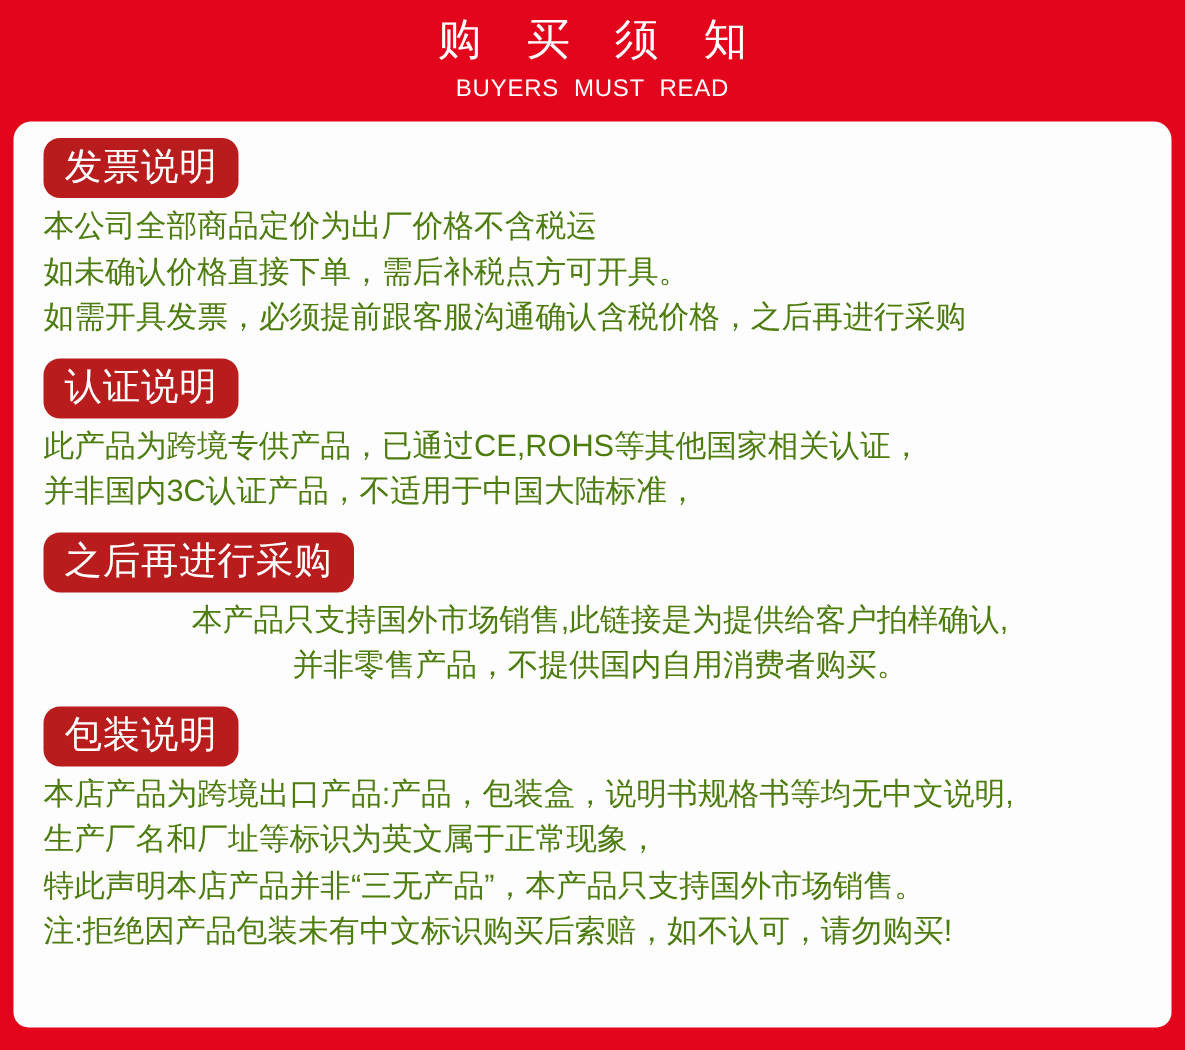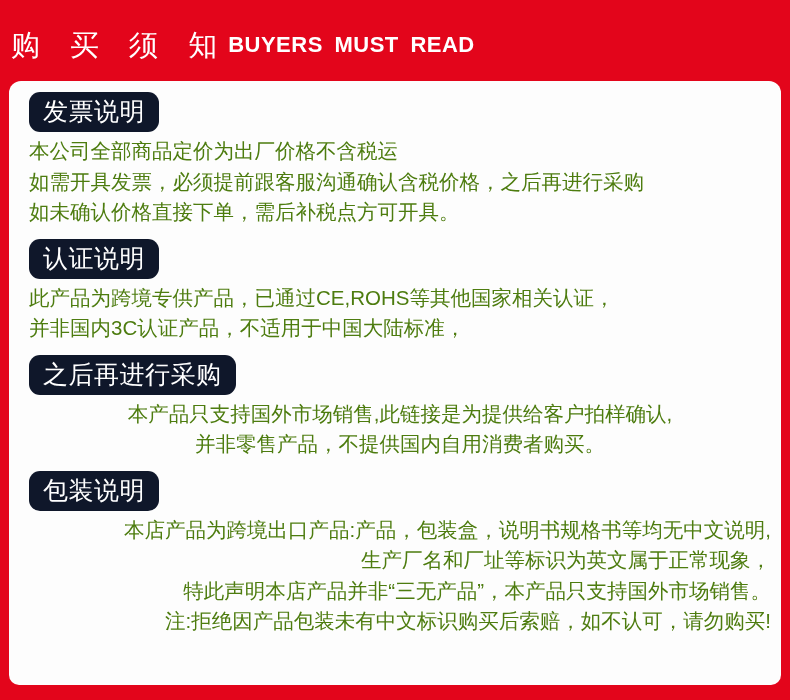--- a/index.html
+++ b/index.html
@@ -20,41 +20,42 @@
     width: 790px;
     height: 700px;
     background: #E3051B;
     box-sizing: border-box;
   }
 
   
   .header {
     height: 81px;
     display: flex;
+    flex-direction: column;
     align-items: center;
     justify-content: flex-start;
     padding-top: 9px;
     box-sizing: border-box;
   }
   .title-cn {
     color: #FFFFFF;
     font-size: 29px;
     line-height: 36px;
     letter-spacing: 11px;
     text-indent: 11px;
     font-weight: 400;
     white-space: nowrap;
   }
   .title-en {
     color: #FFFFFF;
-    font-size: 22px;
+    font-size: 16px;
     line-height: 30px;
     letter-spacing: 0.5px;
     word-spacing: 5px;
-    font-weight: 700;
+    font-weight: 400;
     white-space: nowrap;
   }
 
   
   .card {
     position: absolute;
     left: 9px;
     top: 81px;
     width: 772px;
     height: 604px;
@@ -65,21 +66,21 @@
     overflow: hidden;
   }
 
   .section {
     padding: 0 0 0 20px;
   }
   .section + .section { margin-top: 11px; }
 
   .badge {
     display: inline-block;
-    background: #0f172a;
+    background: #b91c1c;
     color: #FFFFFF;
     font-size: 25px;
     line-height: 30px;
     padding: 4px 14px 6px 14px;
     border-radius: 11px;
     letter-spacing: 0.5px;
     white-space: nowrap;
   }
 
   .lines {
@@ -91,40 +92,40 @@
     font-size: 20.5px;
     line-height: 30.5px;
     white-space: nowrap;
     letter-spacing: 0px;
   }
 
   
   .sec-1 .lines { margin-top: 4px; }
   .sec-2 .lines { margin-top: 4px; }
   .sec-3 .lines { margin-top: 4px; text-align: center; }
-  .sec-4 .lines { margin-top: 4px; text-align: right; }
+  .sec-4 .lines { margin-top: 4px; }
 </style>
 </head>
 <body>
 
 <div class="poster">
 
   <div class="header">
     <div class="title-cn">购 买 须 知</div>
     <div class="title-en">BUYERS MUST READ</div>
   </div>
 
   <div class="card">
 
     <div class="section sec-1">
       <div class="badge">发票说明</div>
       <div class="lines">
         <div class="line">本公司全部商品定价为出厂价格不含税运</div>
+        <div class="line">如未确认价格直接下单，需后补税点方可开具。</div>
         <div class="line">如需开具发票，必须提前跟客服沟通确认含税价格，之后再进行采购</div>
-        <div class="line">如未确认价格直接下单，需后补税点方可开具。</div>
       </div>
     </div>
 
     <div class="section sec-2">
       <div class="badge">认证说明</div>
       <div class="lines">
         <div class="line">此产品为跨境专供产品，已通过CE,ROHS等其他国家相关认证，</div>
         <div class="line">并非国内3C认证产品，不适用于中国大陆标准，</div>
       </div>
     </div>

